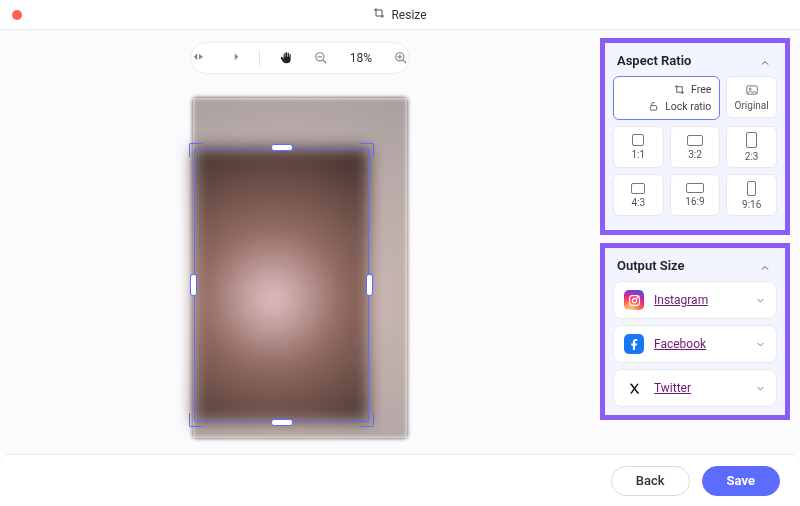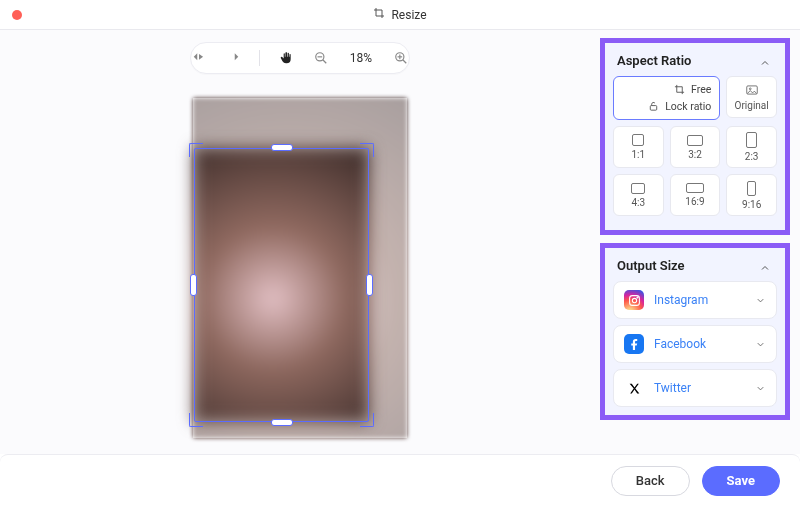--- a/index.html
+++ b/index.html
@@ -68,21 +68,21 @@
   .ratio-free svg { width: 11px; height: 11px; stroke: #555; }
   .ratio-original svg { width: 14px; height: 14px; stroke: #666; fill: none; }
 
   .output-list { display: flex; flex-direction: column; gap: 6px; }
   .out-item { background: #fff; border: 1px solid #e8e9f0; border-radius: 8px; height: 38px; display: flex; align-items: center; padding: 0 10px; gap: 10px; cursor: pointer; }
   .out-icon { width: 20px; height: 20px; border-radius: 5px; display: flex; align-items: center; justify-content: center; }
   .ig { background: radial-gradient(circle at 30% 110%, #fdf497 0%, #fd5949 45%, #d6249f 65%, #285AEB 95%); }
   .fb { background: #1877f2; }
   .tw { background: #fff; }
   .out-icon svg { width: 13px; height: 13px; }
-  .out-label { font-size: 12px; color: #3b82f6; flex: 1; }
+  .out-label { font-size: 12px; color: #701a75; flex: 1; text-decoration: underline; }
   .out-chev svg { width: 11px; height: 11px; stroke: #666; }
 
   .footer { height: 52px; border-top: 1px solid #ececf1; display: flex; align-items: center; justify-content: flex-end; gap: 12px; padding-right: 20px; background: #fff; border-radius: 8px; }
   .btn { height: 30px; padding: 0 24px; border-radius: 16px; font-size: 13px; font-weight: 500; cursor: pointer; display: flex; align-items: center; justify-content: center; }
   .btn-back { background: #fff; border: 1px solid #d8d9e0; color: #333; }
   .btn-save { background: #5b6cff; border: 1px solid #5b6cff; color: #fff; font-weight: bold; }
 </style>
 </head>
 <body>
 

